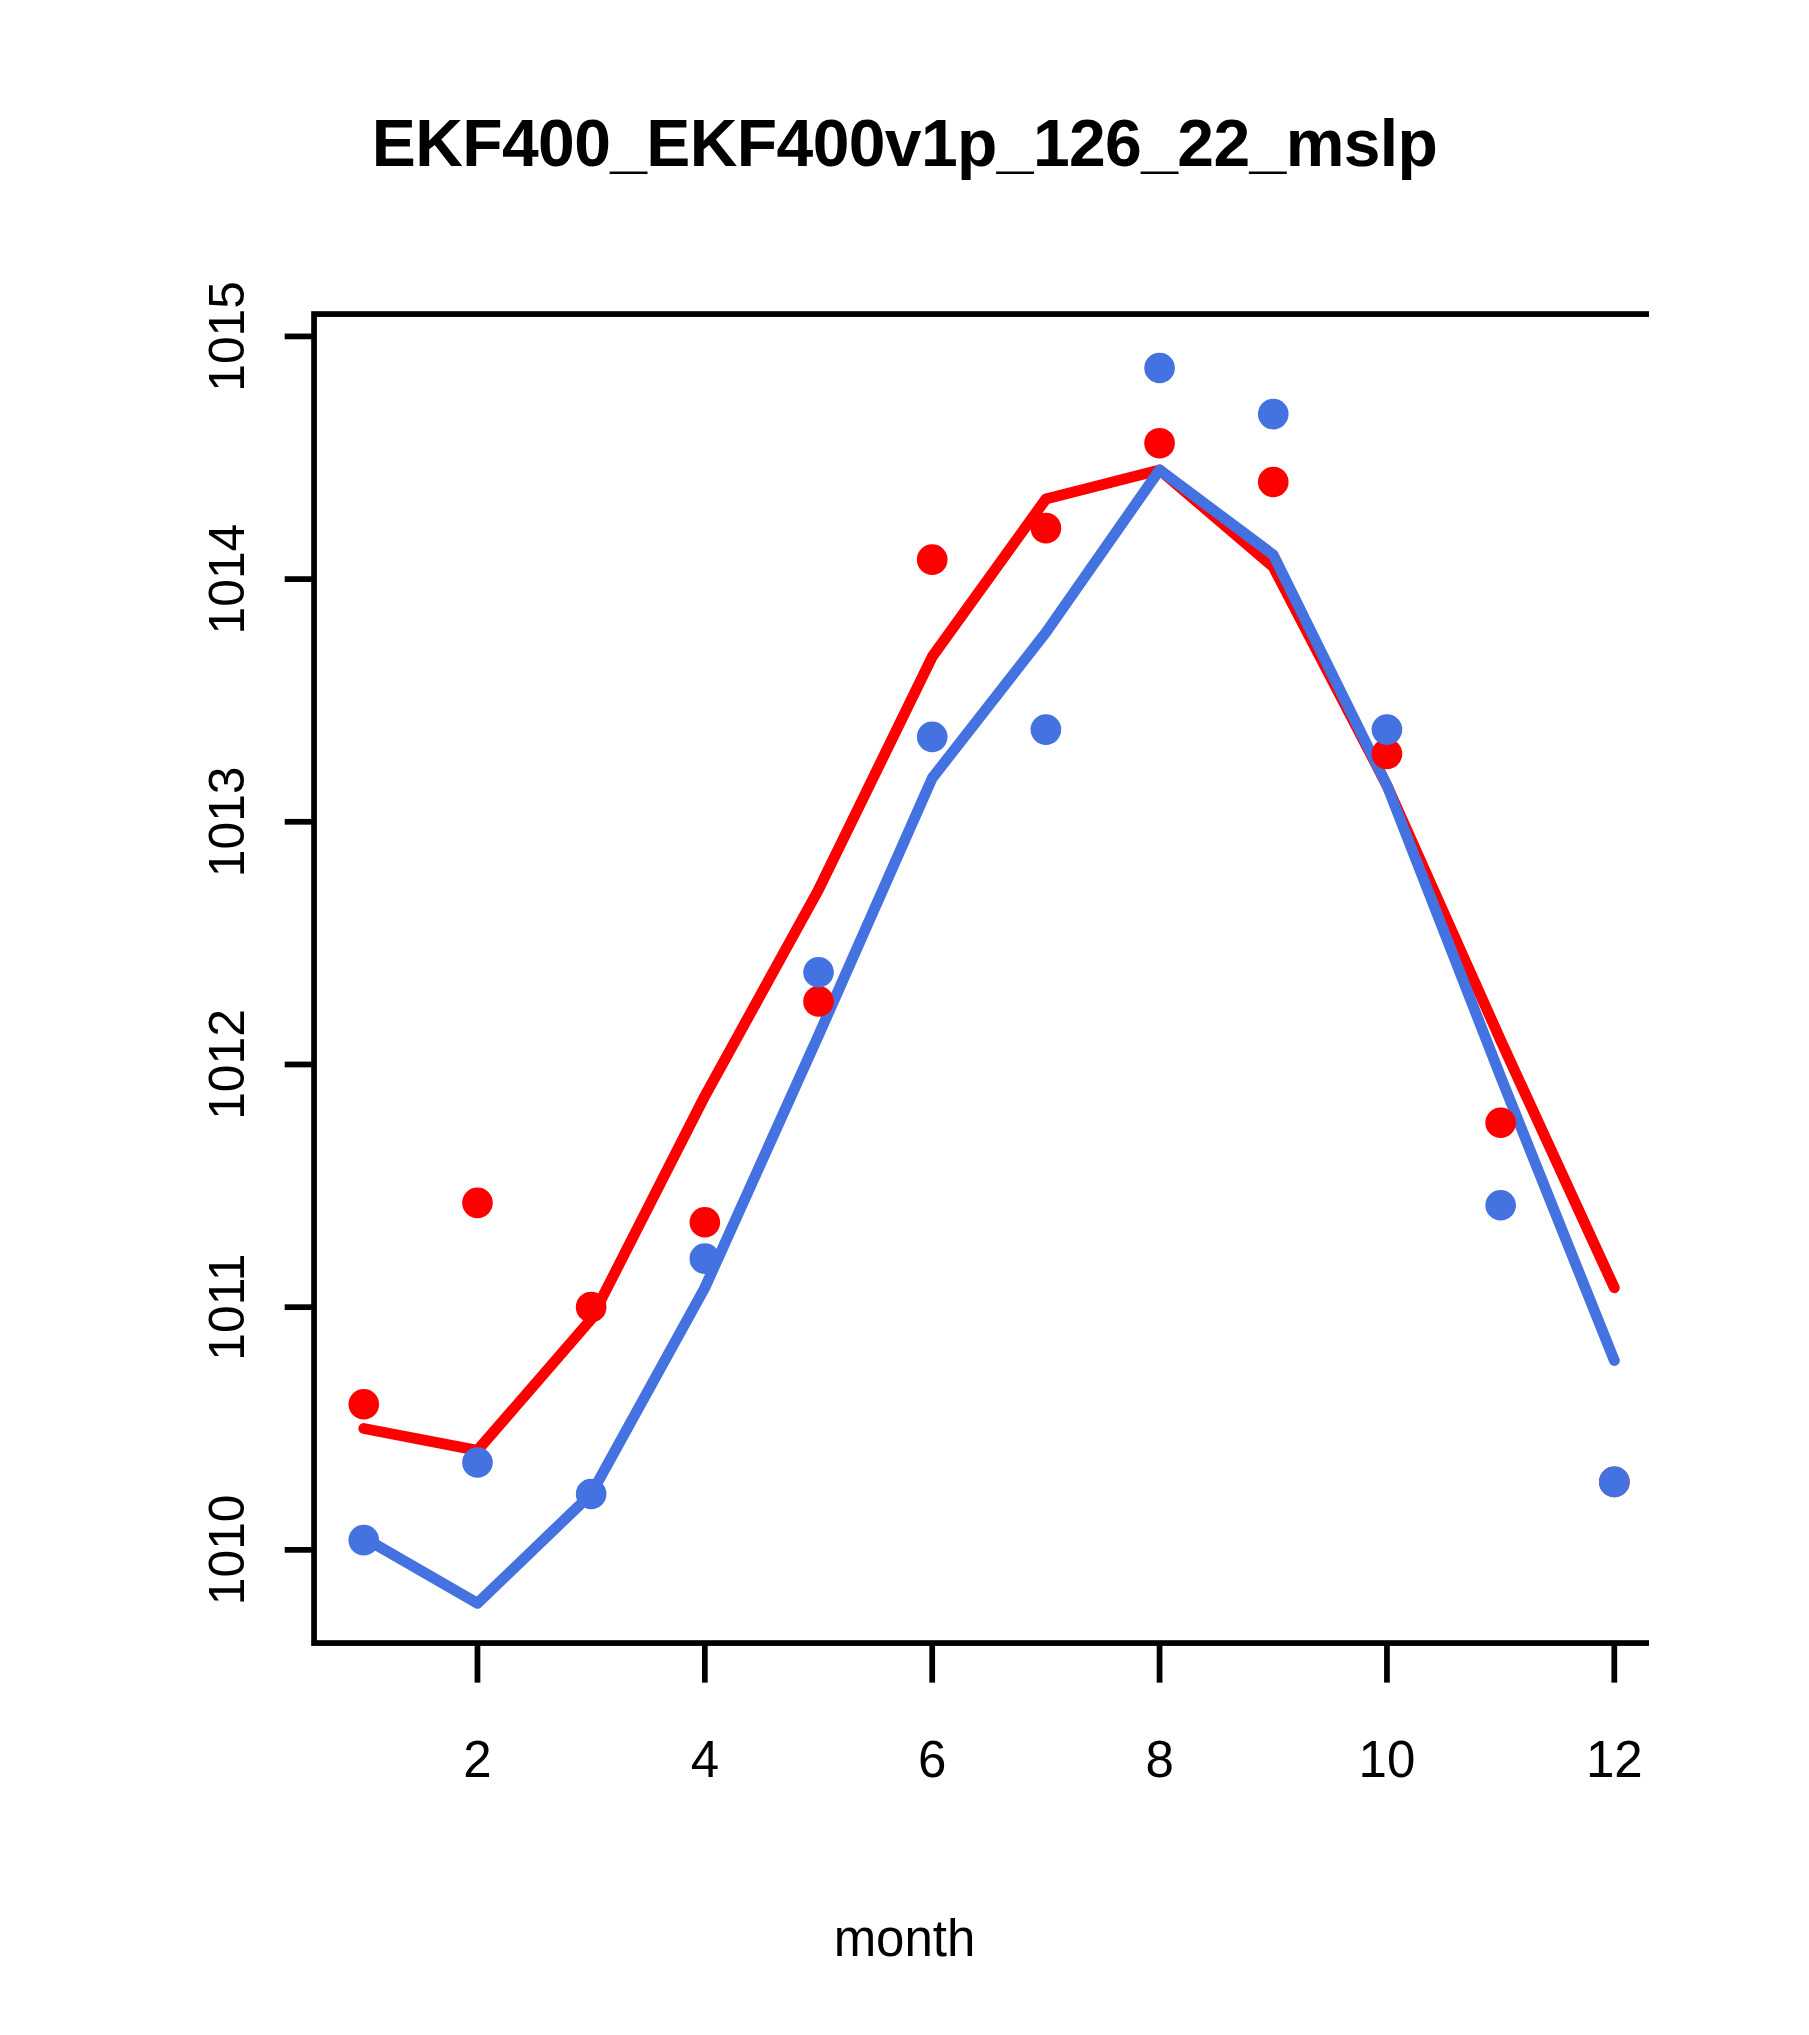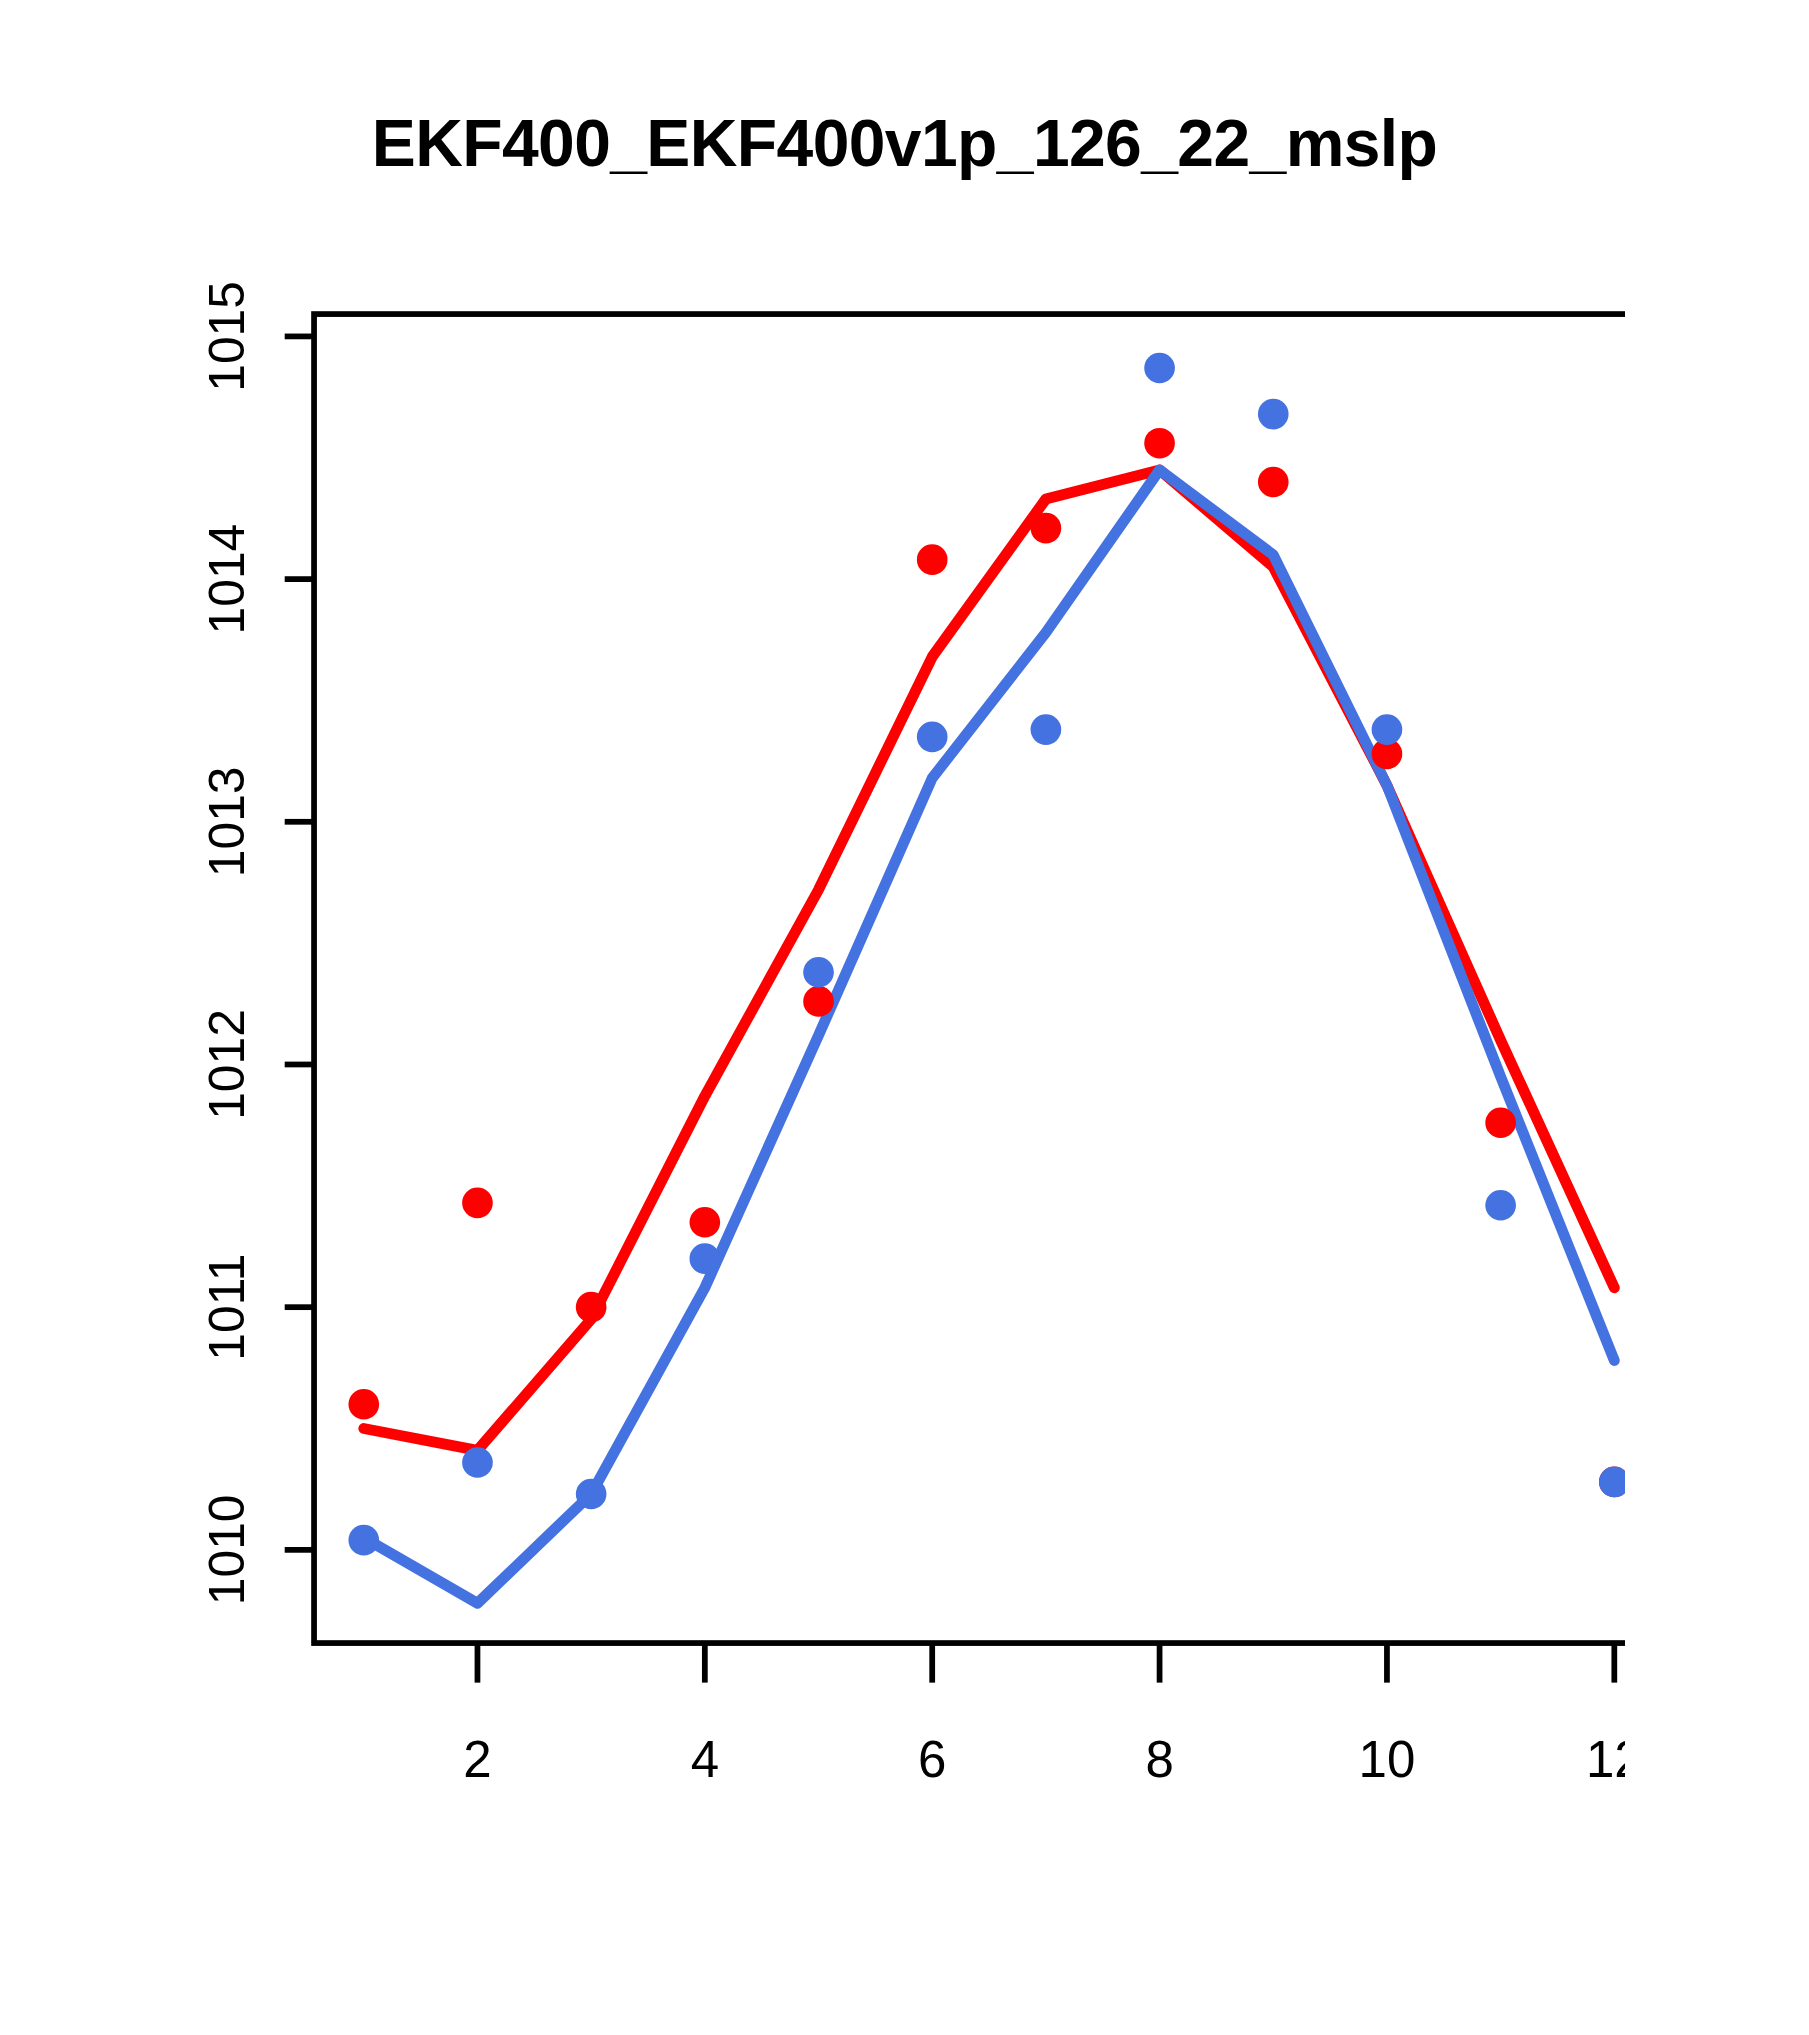--- a/index.html
+++ b/index.html
@@ -9,20 +9,21 @@
   }
   body {
     font-family: "Liberation Sans", sans-serif;
   }
   #page {
     position: relative;
     width: 1625px;
     height: 2035px;
     background: #ffffff;
     overflow: hidden;
+    padding-left: 24px;
   }
   #chart-title {
     position: absolute;
     left: 0;
     top: 105px;
     width: 1809px;
     text-align: center;
     font-family: "Liberation Sans", sans-serif;
     font-weight: bold;
     font-size: 66px;
@@ -122,15 +123,16 @@
         <text x="356" y="527" text-anchor="middle" dominant-baseline="central" transform="rotate(-90 356 527)" class="ytick-label">1015</text>
         <text x="748" y="2784" text-anchor="middle" class="xtick-label">2</text>
         <text x="1104.2" y="2784" text-anchor="middle" class="xtick-label">4</text>
         <text x="1460.4" y="2784" text-anchor="middle" class="xtick-label">6</text>
         <text x="1816.6" y="2784" text-anchor="middle" class="xtick-label">8</text>
         <text x="2172.8" y="2784" text-anchor="middle" class="xtick-label">10</text>
         <text x="2529" y="2784" text-anchor="middle" class="xtick-label">12</text>
       </g>
   </svg>
 
+  <div id="xlabel">month</div>
 
 </div>
 
 
 </body></html>

